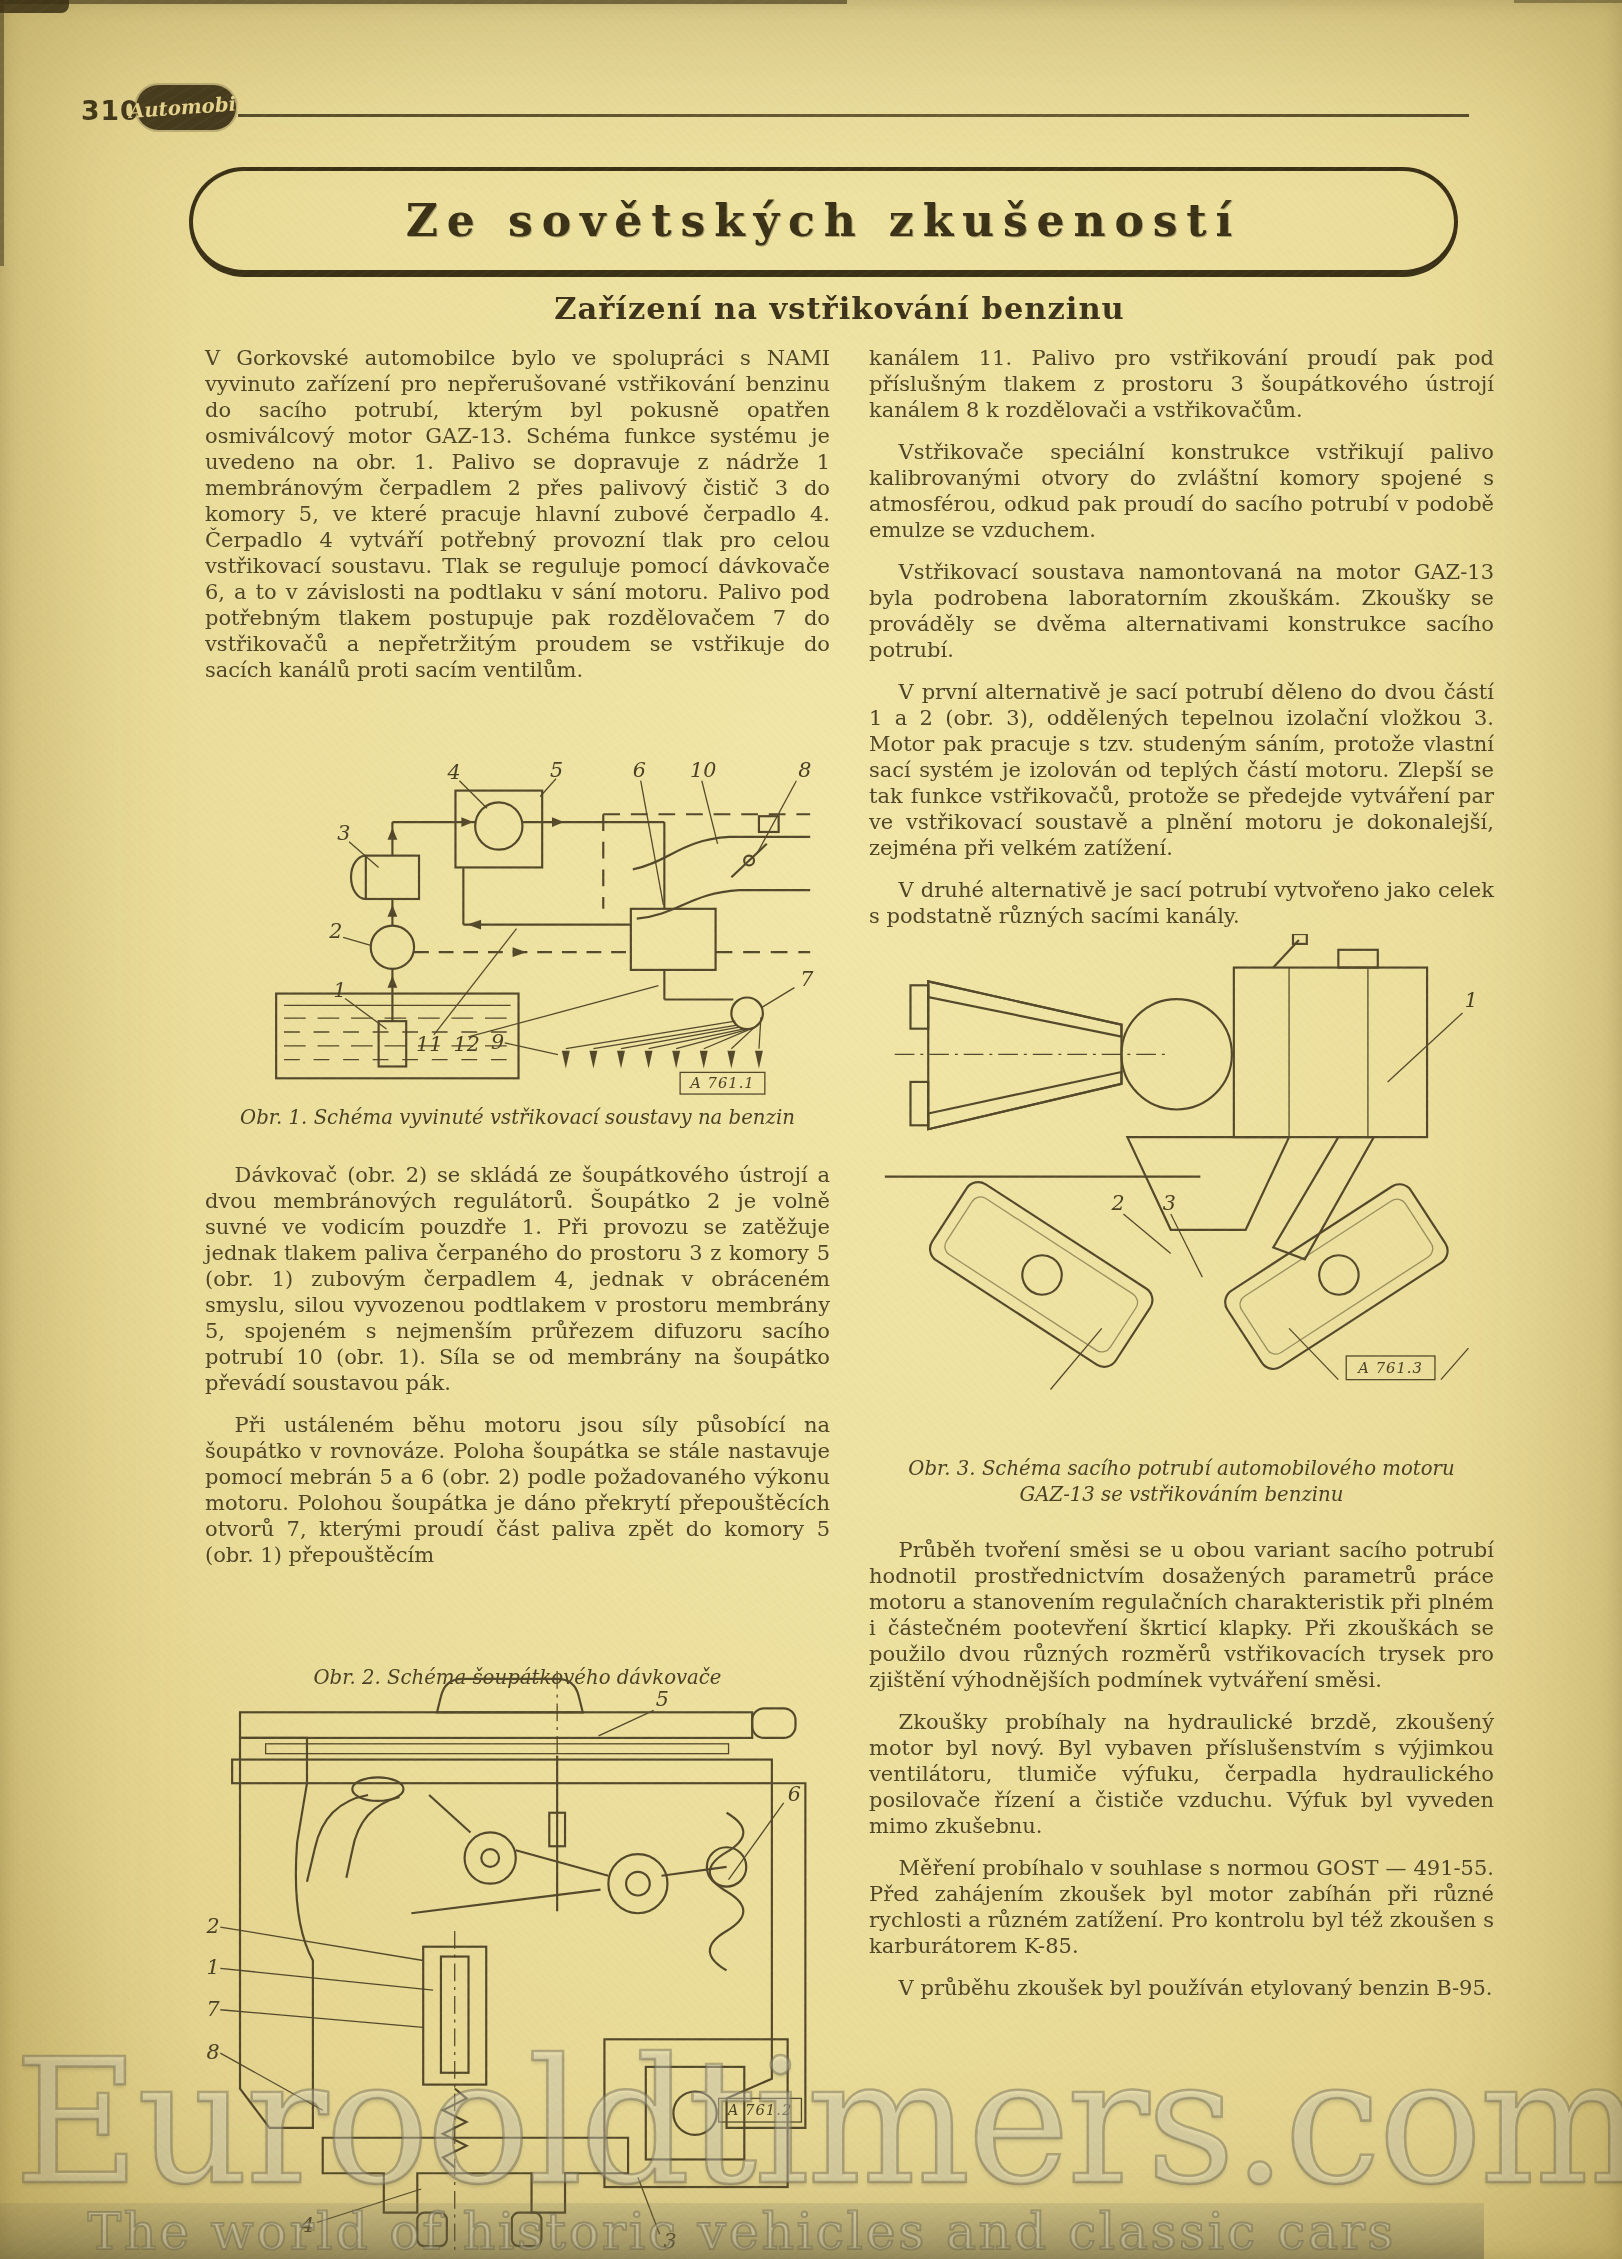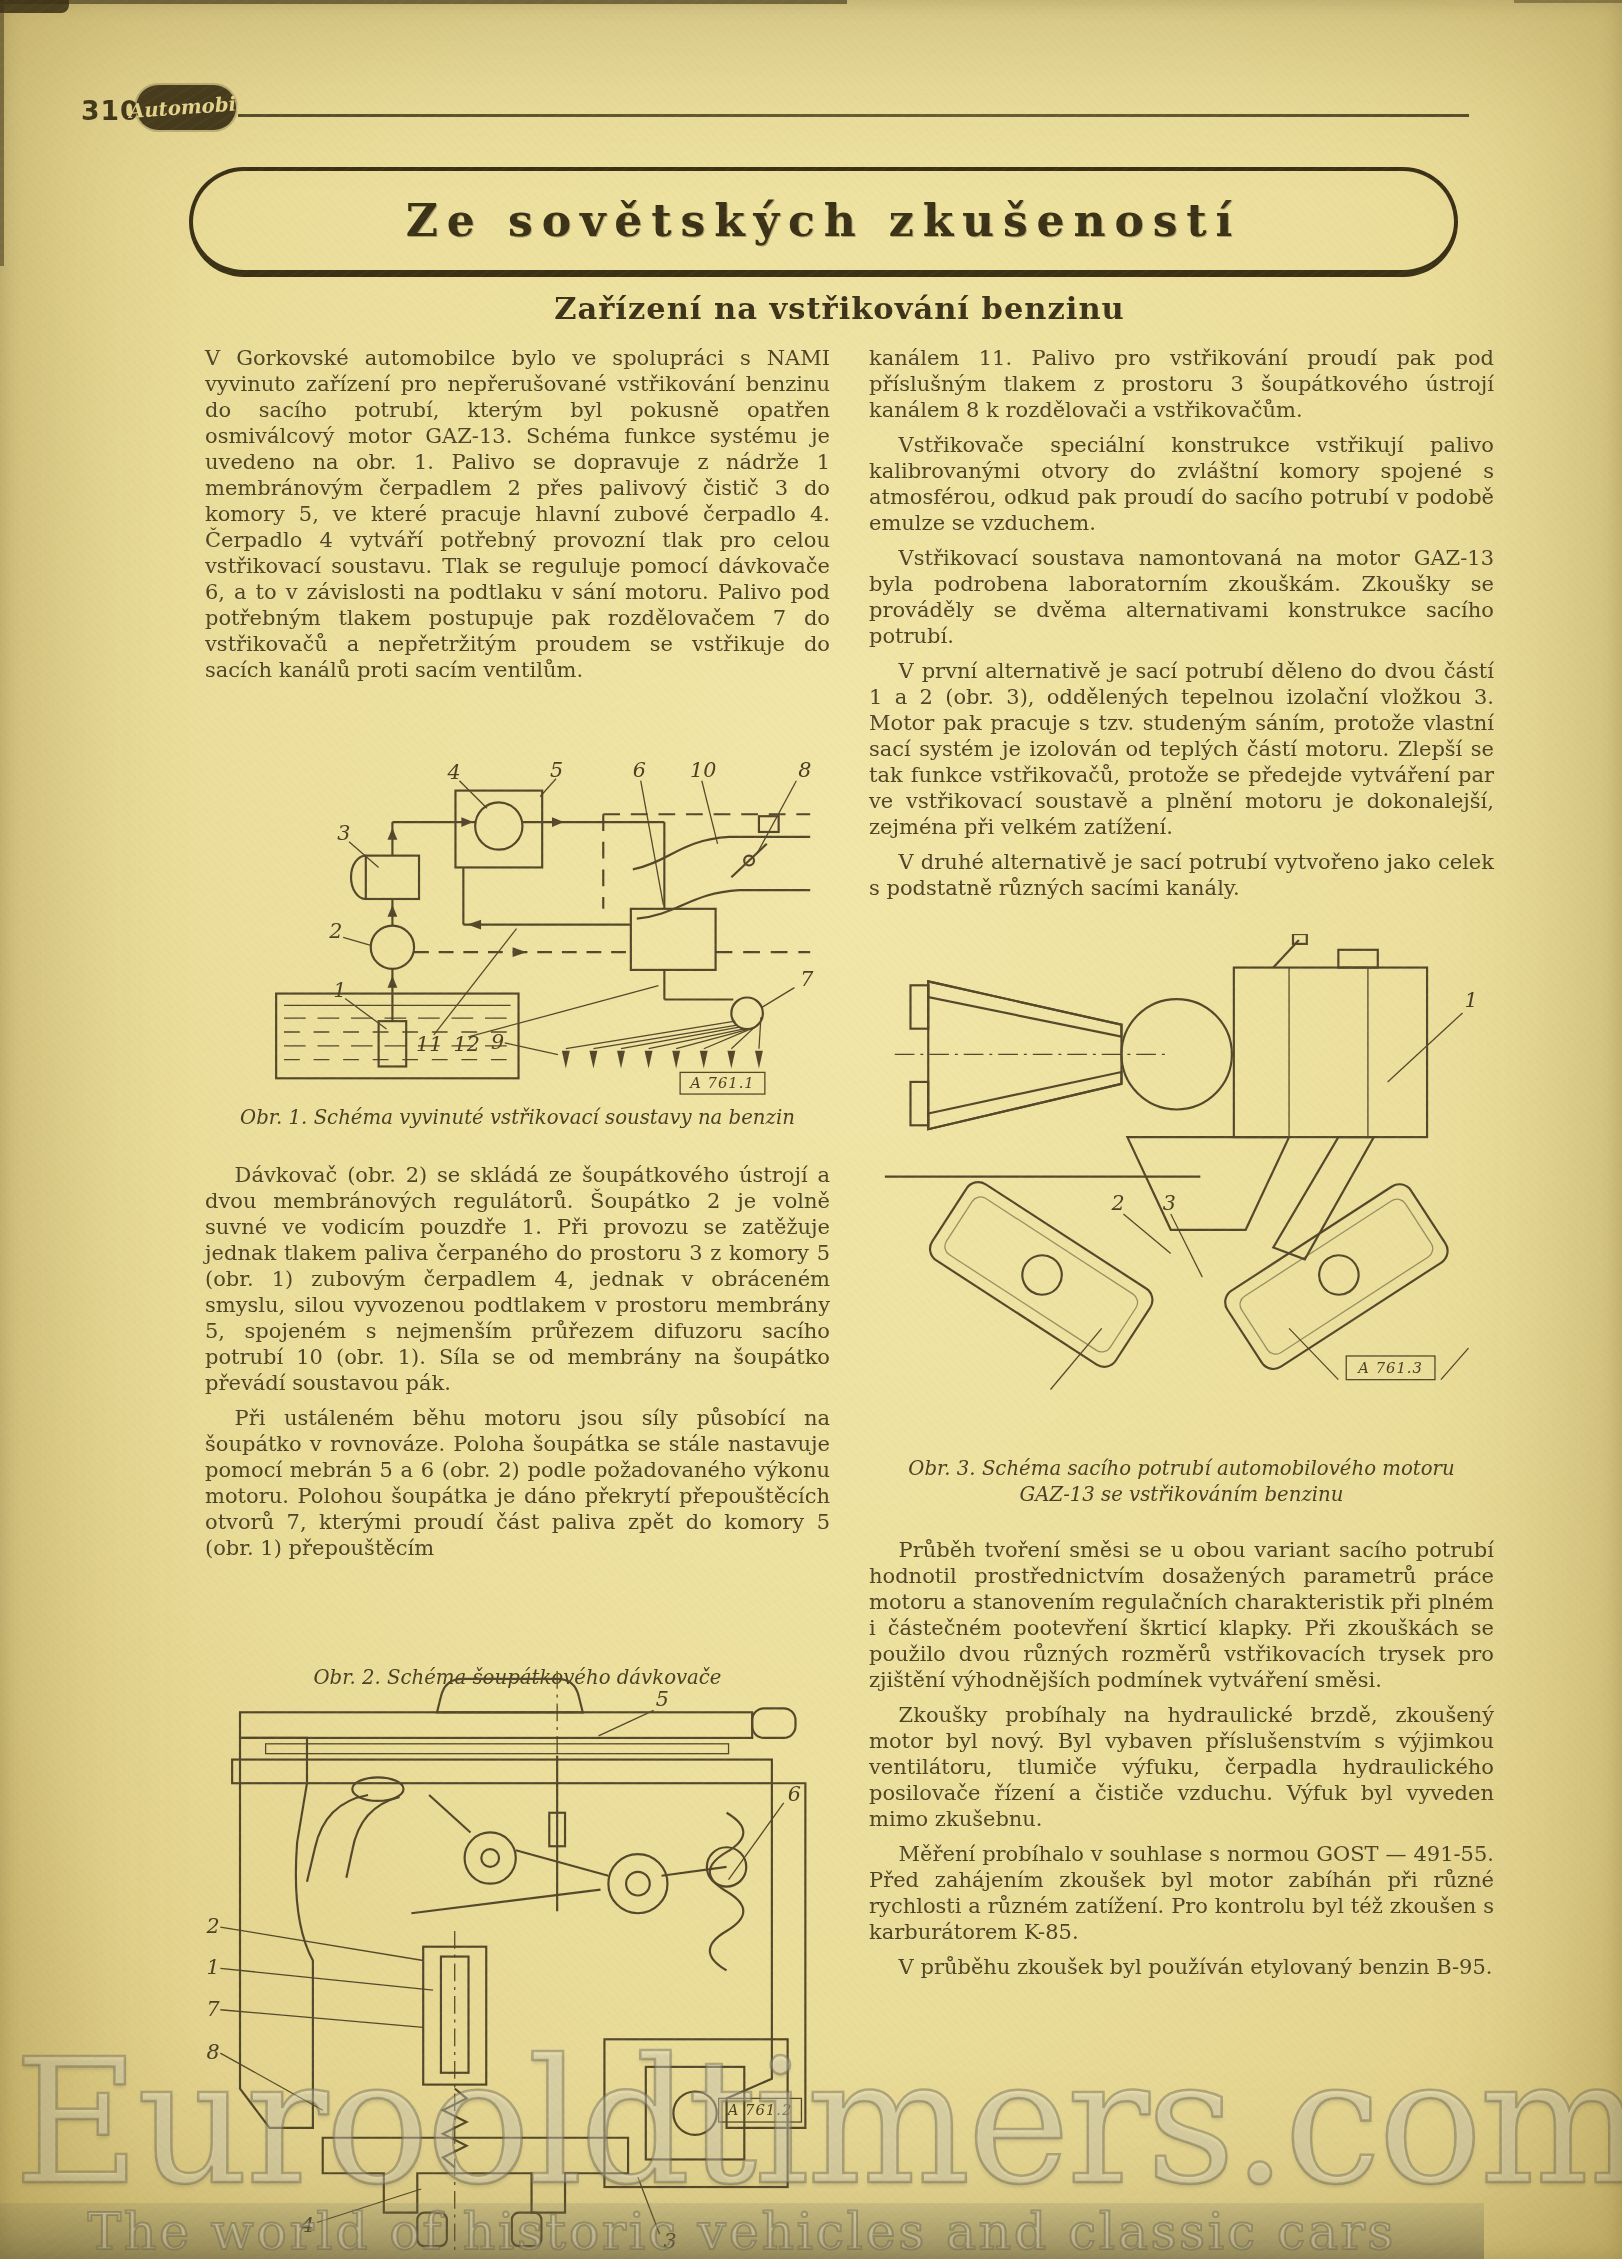--- a/index.html
+++ b/index.html
@@ -27,21 +27,21 @@
   
   .banner{border:4.9px solid #3a3117;border-bottom-width:7.9px;border-radius:57px;
           display:flex;align-items:center;justify-content:center;}
   .banner span{font-weight:bold;font-size:44px;color:#3a3117;letter-spacing:8.9px;white-space:nowrap;
                text-shadow:1px 1px 0 rgba(58,49,23,.35);}
   .article-title{text-align:center;font-weight:bold;font-size:30.5px;color:#3c331a;letter-spacing:1px;}
   
   .col{font-size:21px;line-height:26px;text-align:justify;}
   .col p{margin:0;}
   .col p.ind{text-indent:29.6px;}
-  .col p + p{margin-top:9px;}
+  .col p + p{margin-top:16px;}
   .caption{font-style:italic;font-size:19.7px;text-align:center;color:#4a4023;line-height:25.6px;}
   figure{margin:0;}
   svg{display:block;}
   svg .ln{stroke:#53482a;stroke-width:2.2;fill:none;}
   svg .thin{stroke:#53482a;stroke-width:1.3;fill:none;}
   svg .fillink{fill:#53482a;stroke:none;}
   svg text{font-family:"DejaVu Serif",serif;font-style:italic;font-size:21px;fill:#4a4023;}
   svg text.plate{font-style:italic;font-size:15px;letter-spacing:1px;}
   
   .wm-main{font-size:173px;letter-spacing:-3px;white-space:nowrap;

